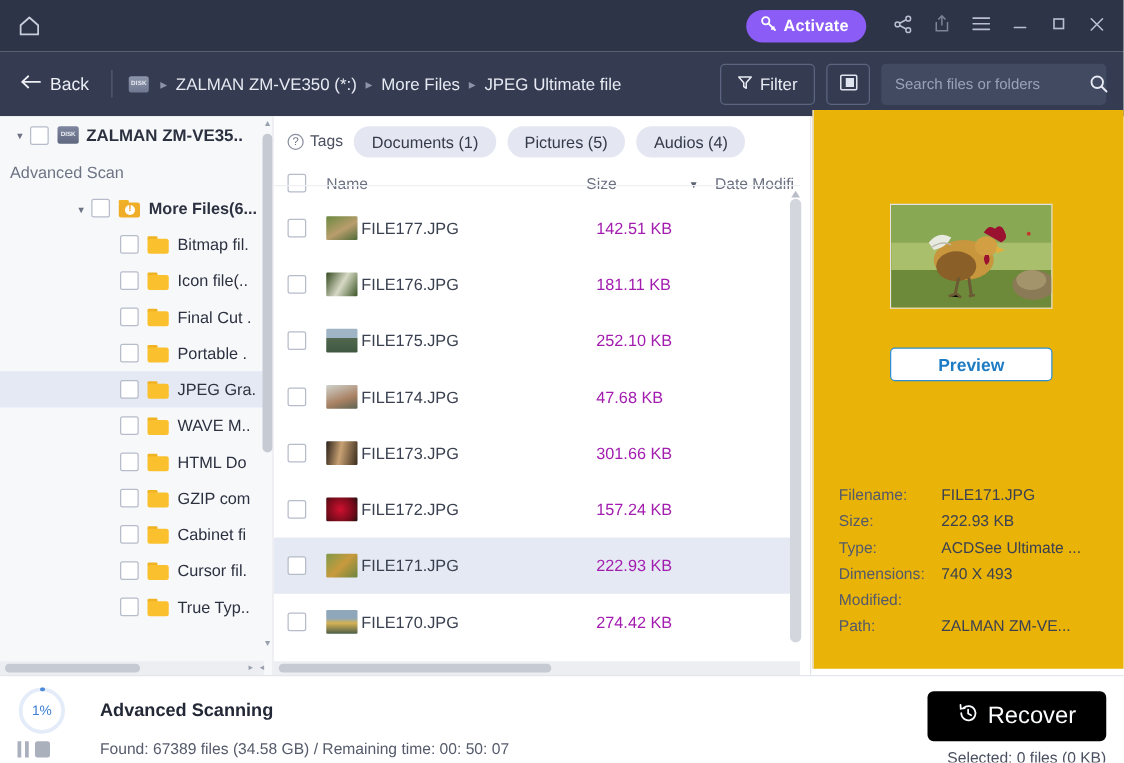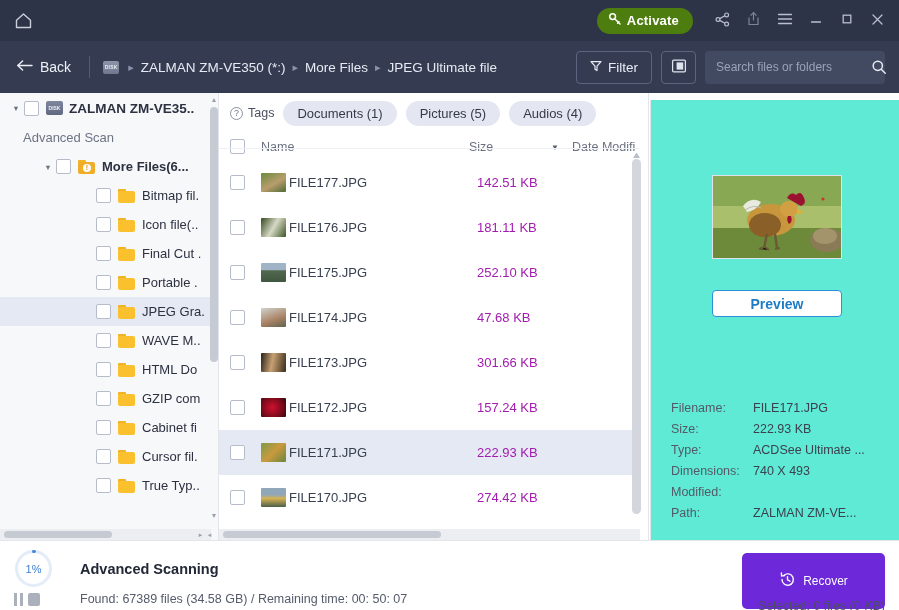--- a/index.html
+++ b/index.html
@@ -16,21 +16,21 @@
   
   .titlebar {
     position:absolute; left:0; top:0; width:899px; height:41px;
     background:#2e3448;
     display:flex; align-items:center;
   }
   .home-btn { width:46px; height:41px; display:flex; align-items:center; justify-content:center; }
   .home-btn svg { display:block; }
   .tb-spacer { flex:1; }
   .activate-pill {
-    height:26px; border-radius:13px; background:#4d7c0f;
+    height:26px; border-radius:13px; background:#8b5cf6;
     color:#fff; font-size:13px; font-weight:bold;
     display:flex; align-items:center; gap:5px;
     padding:0 14px 0 11px; margin-right:14px;
     cursor:pointer;
   }
   .activate-pill .lbl{ letter-spacing:.2px; }
   .tb-icon {
     width:31px; height:41px; display:flex; align-items:center; justify-content:center;
     color:#b9bfcf; cursor:pointer;
   }
@@ -80,21 +80,21 @@
   .sidebar {
     position:absolute; left:0; top:93px; width:219px; height:447px;
     background:#f7f8fa; overflow:hidden;
   }
   .tree { position:absolute; left:0; top:0; width:211px; }
   .tree-row {
     height:29px; display:flex; align-items:center; white-space:nowrap;
     font-size:13px; color:#2c3140; cursor:pointer; padding-right:4px;
   }
   .tree-row.root{ height:30px; font-weight:bold; font-size:13.5px; }
-  .tree-row.bold{ font-weight:bold; }
+  .tree-row.bold{ font-weight:bold;margin-left:17px; }
   .tree-row.sel { background:#e5e9f3; }
   .caret { width:16px; text-align:center; color:#6d7383; font-size:9px; flex:0 0 16px; }
   .caret.down:after{ content:"\25BC"; font-size:7.5px; }
   .caret.right:after{ content:"\25B6"; font-size:7.5px; }
   .cbox {
     width:15px;height:15px;border:1px solid #b6bcc9;background:#fff;border-radius:2px;
     flex:0 0 15px; margin-right:7px;
   }
   .disk-ico2 {
     width:17px;height:14px;border-radius:2px;background:linear-gradient(#7e879f,#5f687f);
@@ -108,21 +108,21 @@
     content:"";position:absolute;left:0;top:0;width:8px;height:3px;background:#f0b323;border-radius:1px 1px 0 0;
   }
   .folder:after{
     content:"";position:absolute;left:0;top:2px;width:17px;height:12px;background:#fbc02d;border-radius:2px;
   }
   .folder.alert:after{ background:#f0ae28; }
   .folder .dot{
     position:absolute;z-index:2;left:5px;top:4px;width:8px;height:8px;border-radius:50%;
     background:#fff;color:#e8910d;font-size:7px;font-weight:bold;line-height:8px;text-align:center;
   }
-  .adv-scan { height:29px; display:flex; align-items:center; padding-left:23px; color:#6c7383; font-size:13px; }
+  .adv-scan { height:29px; display:flex; align-items:center; padding-left:8px; color:#6c7383; font-size:13px; }
   .ind1{ padding-left:8px; } .ind2{ padding-left:40px; } .ind3{ padding-left:80px; }
 
   
   .sb-vtrack{ position:absolute; right:1px; top:2px; width:8px; height:430px; }
   .sb-vthumb{ position:absolute; right:1px; top:14px; width:8px; height:255px; background:#c6cad3; border-radius:4px; }
   .sb-arrow{ position:absolute; right:1px; width:8px; height:9px; color:#9aa0ad; font-size:7px; text-align:center; line-height:9px; }
   .sb-htrack{ position:absolute; left:0; bottom:0; width:211px; height:11px; background:#eceef2; }
   .sb-hthumb{ position:absolute; left:4px; bottom:2px; width:108px; height:7px; background:#c6cad3; border-radius:4px; }
   .sb-harrow{ position:absolute; bottom:0; width:9px; height:11px; color:#9aa0ad; font-size:7px; text-align:center; line-height:11px; }
   .sb-vline{ position:absolute; right:0; top:0; width:1px; height:447px; background:#e3e5ea; }
@@ -156,21 +156,21 @@
 
   .fl-vtrack{ position:absolute; right:8px; top:55px; width:9px; height:382px; }
   .fl-vthumb{ position:absolute; right:8px; top:66px; width:9px; height:355px; background:#d3d6dd; border-radius:5px; }
   .fl-vdot{ position:absolute; right:8px; top:55px; width:9px; height:9px; }
   .fl-htrack{ position:absolute; left:0; bottom:0; width:421px; height:11px; background:#eceef2; }
   .fl-hthumb{ position:absolute; left:4px; bottom:2px; width:218px; height:7px; background:#c6cad3; border-radius:4px; }
   .fl-rline{ position:absolute; right:0; top:0; width:1px; height:447px; background:#e3e5ea; }
   .fl-topline{ position:absolute; left:0; top:55px; width:421px; height:1px; background:#eef0f3; }
 
   
-  .preview { position:absolute; left:650px; top:100px; width:249px; height:447px; background:#5eead4; }
+  .preview { position:absolute; left:650px; top:88px; width:249px; height:447px; background:#eab308; }
   .pv-img {
     position:absolute; left:62px; top:75px; width:130px; height:84px;
     border:1px solid #dfe2e8;
   }
   .pv-btn {
     position:absolute; left:62px; top:190px; width:130px; height:27px;
     border:1px solid #2f8fd6; border-radius:4px; background:#fff;
     color:#1d7cc4; font-size:14px; font-weight:bold;
     display:flex; align-items:center; justify-content:center; cursor:pointer;
   }
@@ -184,22 +184,22 @@
   .bottom { position:absolute; left:0; top:540px; width:899px; height:70px; background:#fff; border-top:1px solid #e4e6ec; }
   .ring { position:absolute; left:14px; top:8px; width:39px; height:39px; }
   .ring .pct { position:absolute; inset:0; display:flex; align-items:center; justify-content:center; font-size:11px; color:#3d7fd1; }
   .pause { position:absolute; left:14px; top:52px; display:flex; gap:5px; align-items:center; }
   .pause .bars{ display:flex; gap:3px; }
   .pause .bars i{ display:block; width:3px; height:13px; background:#aab0bc; }
   .pause .stop{ width:12px;height:13px;background:#aab0bc;border-radius:2px; }
   .b-title { position:absolute; left:80px; top:20px; font-size:14.5px; font-weight:bold; color:#232836; }
   .b-sub { position:absolute; left:80px; top:51px; font-size:12.5px; color:#555b6b; }
   .recover-btn {
-    position:absolute; right:14px; top:12px; width:143px; height:56px;
-    background:#6d28d9; border-radius:5px; color:#fafcfe; font-size:12px;
+    position:absolute; right:14px; top:12px; width:143px; height:40px;
+    background:#000000; border-radius:5px; color:#fafcfe; font-size:19px;
     display:flex; align-items:center; justify-content:center; gap:7px; cursor:pointer;
   }
   .sel-info { position:absolute; right:14px; top:58px; font-size:12.5px; color:#4a5060; }
 </style>
 </head>
 <body>
 
 <div class="app">
 
   <div class="titlebar">

